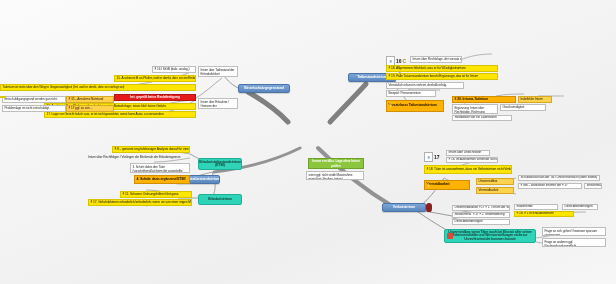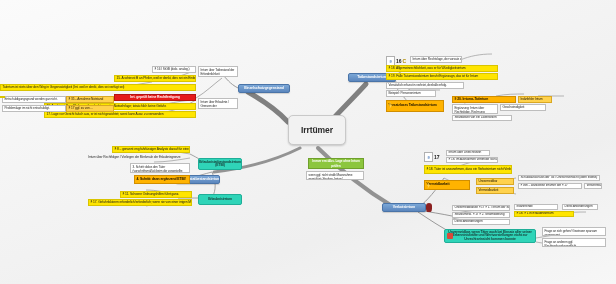--- a/index.html
+++ b/index.html
@@ -241,21 +241,20 @@
     <path d="M486,184 C496,182 506,180 516,178" stroke="#9a9a9a" stroke-width="0.7" fill="none"></path>
     <path d="M486,188 C496,190 506,192 516,194" stroke="#9a9a9a" stroke-width="0.7" fill="none"></path>
     <path d="M452,214 C462,212 472,210 482,210" stroke="#9a9a9a" stroke-width="0.7" fill="none"></path>
     <path d="M452,218 C462,220 472,222 482,224" stroke="#9a9a9a" stroke-width="0.7" fill="none"></path>
     <path d="M560,214 C570,212 578,212 586,212" stroke="#9a9a9a" stroke-width="0.7" fill="none"></path>
     <path d="M536,238 C548,236 560,234 572,232" stroke="#9a9a9a" stroke-width="0.7" fill="none"></path>
     <path d="M536,242 C548,244 560,246 572,246" stroke="#9a9a9a" stroke-width="0.7" fill="none"></path>
     <path d="M460,60 C470,56 480,54 492,54" stroke="#9a9a9a" stroke-width="0.7" fill="none"></path>
   </svg>
 
-  <div class="node root" style="left:288px; top:115px; width:58px; height:30px;">Irrtümer</div>
 
   <div class="node greenlabel" style="left:308px; top:158px; width:56px; height:11px;">Immer erst Abs. Lage ohne Irrtum prüfen</div>
 
   <div class="node plainmulti" style="left:306px; top:171px; width:58px; height:9px;">wenn ggf. nicht strafb Massnahme geprüft ist: Strafrep. Irrtum!</div>
 
   <div class="node blue" style="left:238px; top:84px; width:52px; height:9px;">Einzelschutzgegenstand</div>
 
   <div class="node blue" style="left:348px; top:73px; width:48px; height:9px;">Tatbestandsirrtum</div>
 
   <div class="node blue" style="left:382px; top:203px; width:44px; height:9px;">Verbotsirrtum</div>

